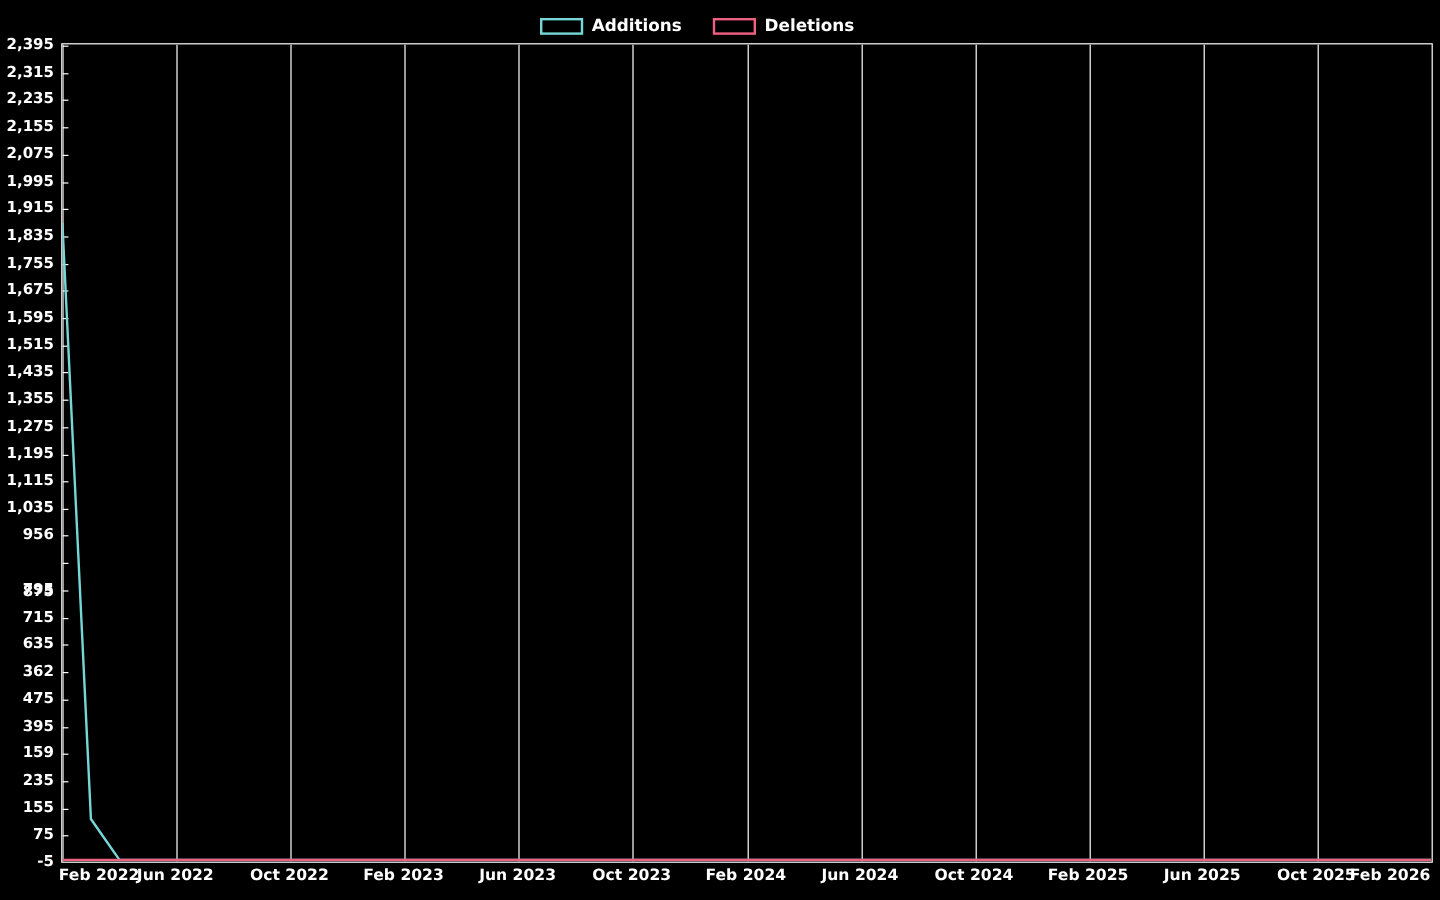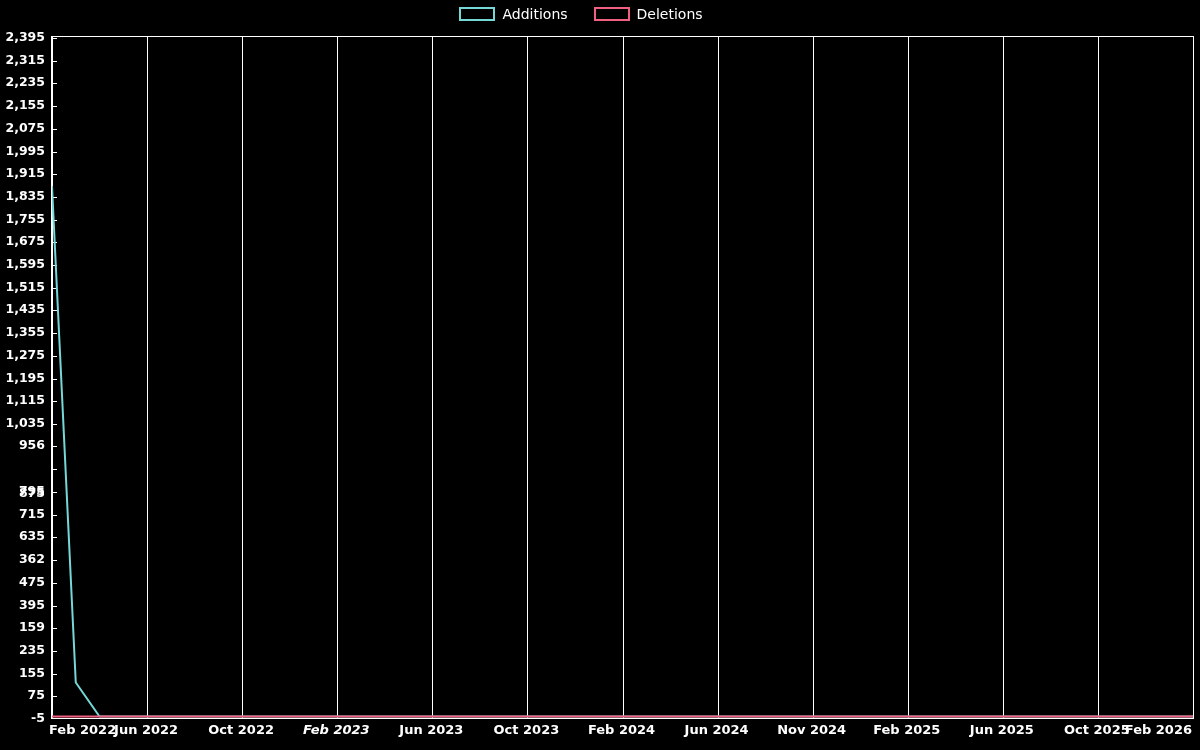--- a/index.html
+++ b/index.html
@@ -21,23 +21,24 @@
   }
 
   
   .legend {
     position: absolute;
     top: 7px;
     left: 0;
     width: 1162px;
     display: flex;
     justify-content: center;
-    align-items: flex-start;
+    align-items: flex-end;
     gap: 26px;
     height: 22px;
+    font-weight: bold;
   }
   .legend-item {
     display: flex;
     align-items: center;
     gap: 7px;
   }
   .legend-swatch {
     width: 36px;
     height: 14px;
     border-width: 2px;
@@ -227,25 +228,25 @@
     <svg class="series-svg" id="series-svg" width="1141" height="681">
         <path d="M0.00,148.97 L23.77,645.53 L47.54,679.58 L71.31,679.58 L95.08,679.58 L190.17,679.58 L285.25,679.58 L380.33,679.58 L475.42,679.58 L570.50,679.58 L665.58,679.58 L760.67,679.58 L855.75,679.58 L950.83,679.58 L1045.92,679.58 L1141.00,679.58" fill="none" stroke="#76d7d7" stroke-width="2"></path>
         <path d="M0.00,679.58 L23.77,679.58 L47.54,679.58 L71.31,679.58 L95.08,679.58 L190.17,679.58 L285.25,679.58 L380.33,679.58 L475.42,679.58 L570.50,679.58 L665.58,679.58 L760.67,679.58 L855.75,679.58 L950.83,679.58 L1045.92,679.58 L1141.00,679.58" fill="none" stroke="#f06080" stroke-width="2"></path>
       </svg>
   </div>
 
   <div class="x-labels" id="x-labels">
       <div class="x-label first" style="left: 0px; text-align: center;">Feb 2022</div>
       <div class="x-label" style="left: 95.0833px;">Jun 2022</div>
       <div class="x-label" style="left: 190.167px;">Oct 2022</div>
-      <div class="x-label" style="left: 285.25px; font-style: italic;">Feb 2023</div>
+      <div class="x-label" style="left: 285.25px;">Feb 2023</div>
       <div class="x-label" style="left: 380.333px;">Jun 2023</div>
       <div class="x-label" style="left: 475.417px;">Oct 2023</div>
       <div class="x-label" style="left: 570.5px;">Feb 2024</div>
       <div class="x-label" style="left: 665.583px;">Jun 2024</div>
-      <div class="x-label" style="left: 760.667px;">Nov 2024</div>
+      <div class="x-label" style="left: 760.667px;">Oct 2024</div>
       <div class="x-label" style="left: 855.75px;">Feb 2025</div>
       <div class="x-label" style="left: 950.833px;">Jun 2025</div>
       <div class="x-label" style="left: 1045.92px;">Oct 2025</div>
       <div class="x-label last" style="left: 1141px;">Feb 2026</div>
     </div>
 
 </div>
 
 </body></html>

